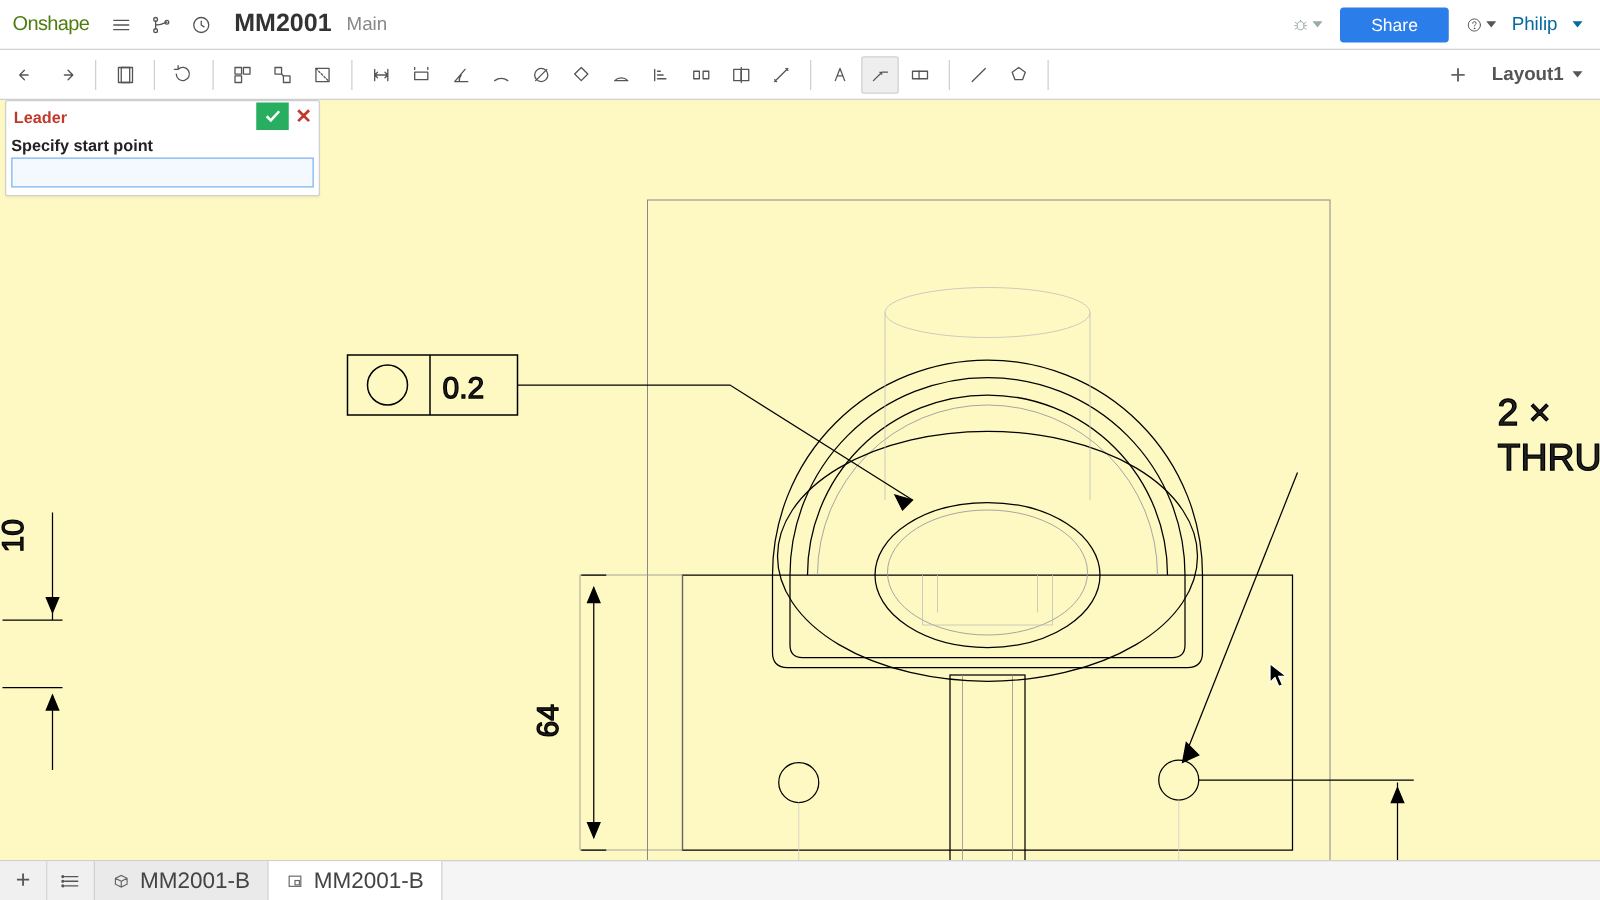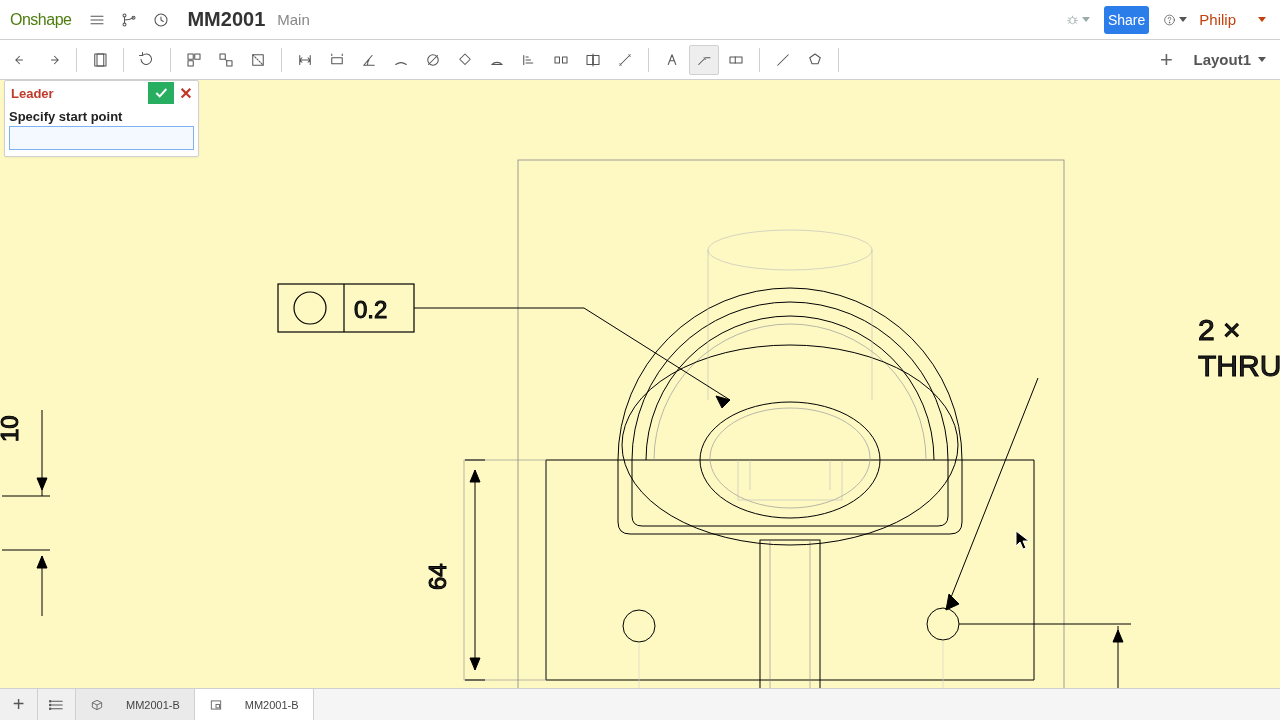--- a/index.html
+++ b/index.html
@@ -17,49 +17,49 @@
   html,body{margin:0;padding:0;height:100%;width:100%;font-family:"Helvetica Neue",Arial,sans-serif;font-size:14px;color:#333;background:#fff;overflow:hidden;}
   body{width:1280px;height:720px;position:relative;}
 
   
   .titlebar{height:40px;display:flex;align-items:center;padding:0 6px 0 10px;border-bottom:1px solid var(--bdr);}
   .logo{font-weight:400;font-size:16px;color:#4d7c0f;letter-spacing:-0.5px;margin-right:10px;}
   .tb-ico{width:24px;height:24px;display:flex;align-items:center;justify-content:center;color:#555;margin:0 4px;cursor:pointer;}
   .doc-title{font-size:20px;color:#333;margin-left:10px;font-weight:700;}
   .doc-branch{font-size:15px;color:#888;margin-left:12px;}
   .tb-spacer{flex:1;}
-  .share-btn{background:var(--share-bg);color:#fff;border-radius:3px;padding:6px 4px;font-size:14px;cursor:pointer;margin:0 10px;}
-  .user-menu{color:#c2410c;font-size:15px;padding:0 8px;cursor:pointer;display:flex;align-items:center;gap:19px;}
+  .share-btn{background:var(--share-bg);color:#fff;border-radius:3px;padding:6px 25px;font-size:14px;cursor:pointer;margin:0 10px;}
+  .user-menu{color:#0369a1;font-size:15px;padding:0 8px;cursor:pointer;display:flex;align-items:center;gap:9px;}
   .caret{display:inline-block;width:0;height:0;border-left:4px solid transparent;border-right:4px solid transparent;border-top:5px solid currentColor;vertical-align:middle;margin-left:3px;}
 
   
   .toolbar{height:40px;display:flex;align-items:center;padding:2px 6px;border-bottom:1px solid var(--bdr);gap:2px;}
   .tbtn{width:30px;height:30px;display:flex;align-items:center;justify-content:center;color:#555;border:1px solid transparent;border-radius:2px;cursor:pointer;}
   .tbtn.active{border:1px solid var(--bdr);background:#eee;}
   .tsep{width:1px;height:24px;background:var(--bdr);margin:0 6px;}
   .toolbar-right{margin-left:auto;display:flex;align-items:center;gap:4px;}
   .layout-sel{font-size:15px;color:#555;padding:0 8px;cursor:pointer;display:flex;align-items:center;gap:4px;font-weight:bold;}
 
   
-  .leader-panel{position:absolute;left:4px;top:80px;width:195px;border:1px solid var(--bdr);border-radius:2px;background:#fff;box-shadow:0 1px 2px rgba(0,0,0,0.05);}
+  .leader-panel{position:absolute;left:4px;top:80px;width:252px;border:1px solid var(--bdr);border-radius:2px;background:#fff;box-shadow:0 1px 2px rgba(0,0,0,0.05);}
   .lp-head{display:flex;align-items:center;height:24px;}
   .lp-title{flex:1;color:#c0392b;font-weight:600;font-size:13px;padding:0 6px;}
   .lp-ok{width:26px;height:22px;background:#27ae60;display:flex;align-items:center;justify-content:center;color:#fff;cursor:pointer;font-weight:bold;}
   .lp-cancel{width:24px;height:22px;display:flex;align-items:center;justify-content:center;color:#c0392b;cursor:pointer;font-weight:bold;font-size:16px;}
   .lp-label{font-size:13px;font-weight:700;color:#222;padding:4px 6px 2px 4px;}
   .lp-input{margin:0 4px 6px 4px;border:1px solid #7fb3f0;background:#f3f9ff;height:24px;width:calc(100% - 8px);padding:0 4px;outline:none;}
 
   
   .canvas{position:absolute;left:0;top:80px;right:0;bottom:32px;background:#fef9c3;}
   .canvas svg{width:100%;height:100%;}
 
   
   .tabstrip{position:absolute;left:0;right:0;bottom:0;height:32px;display:flex;align-items:stretch;border-top:1px solid var(--bdr);background:#f5f5f5;}
   .ts-btn{width:38px;display:flex;align-items:center;justify-content:center;color:#555;border-right:1px solid var(--bdr);cursor:pointer;background:#f0f0f0;}
-  .tab{display:flex;align-items:center;gap:22px;padding:0 14px;border-right:1px solid var(--bdr);background:#eaeaea;color:#444;cursor:pointer;font-size:11px;}
+  .tab{display:flex;align-items:center;gap:8px;padding:0 14px;border-right:1px solid var(--bdr);background:#eaeaea;color:#444;cursor:pointer;font-size:18px;}
   .tab.active{background:#fff;}
   .tabicon{width:14px;height:14px;}
 
   
   svg.i{width:18px;height:18px;stroke:#555;stroke-width:1.4;fill:none;stroke-linecap:round;stroke-linejoin:round;}
 
   
   .dtxt{font-family:"Arial Narrow",Arial,sans-serif;fill:#222;font-size:24px;}
 
   

